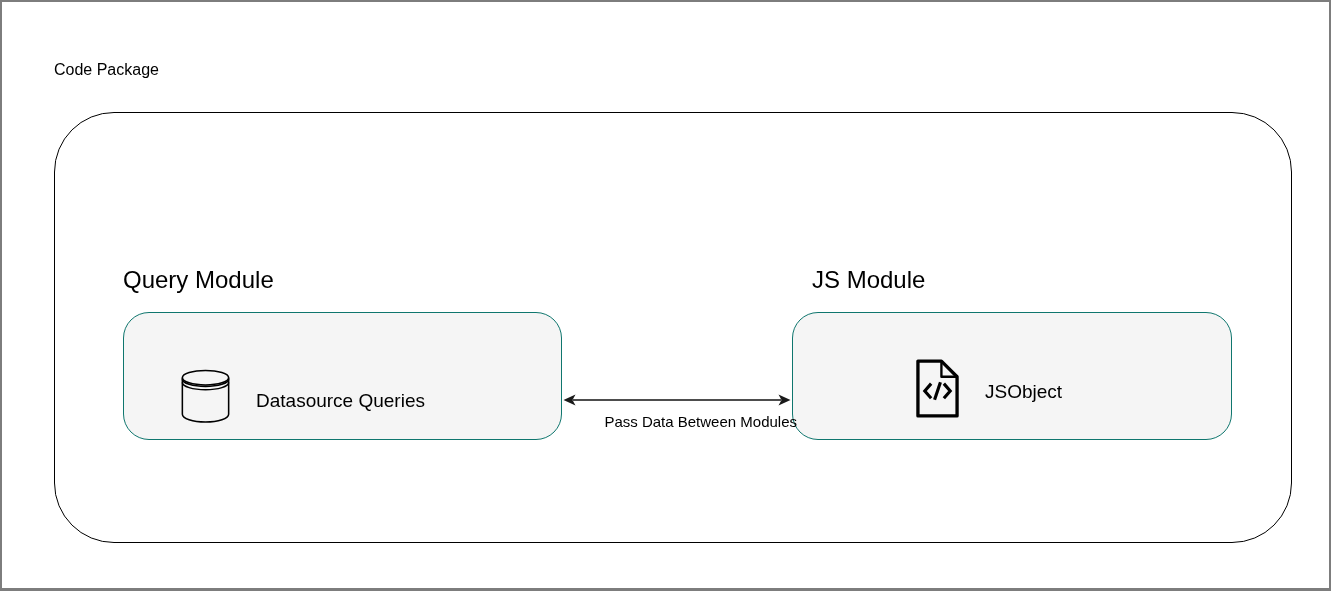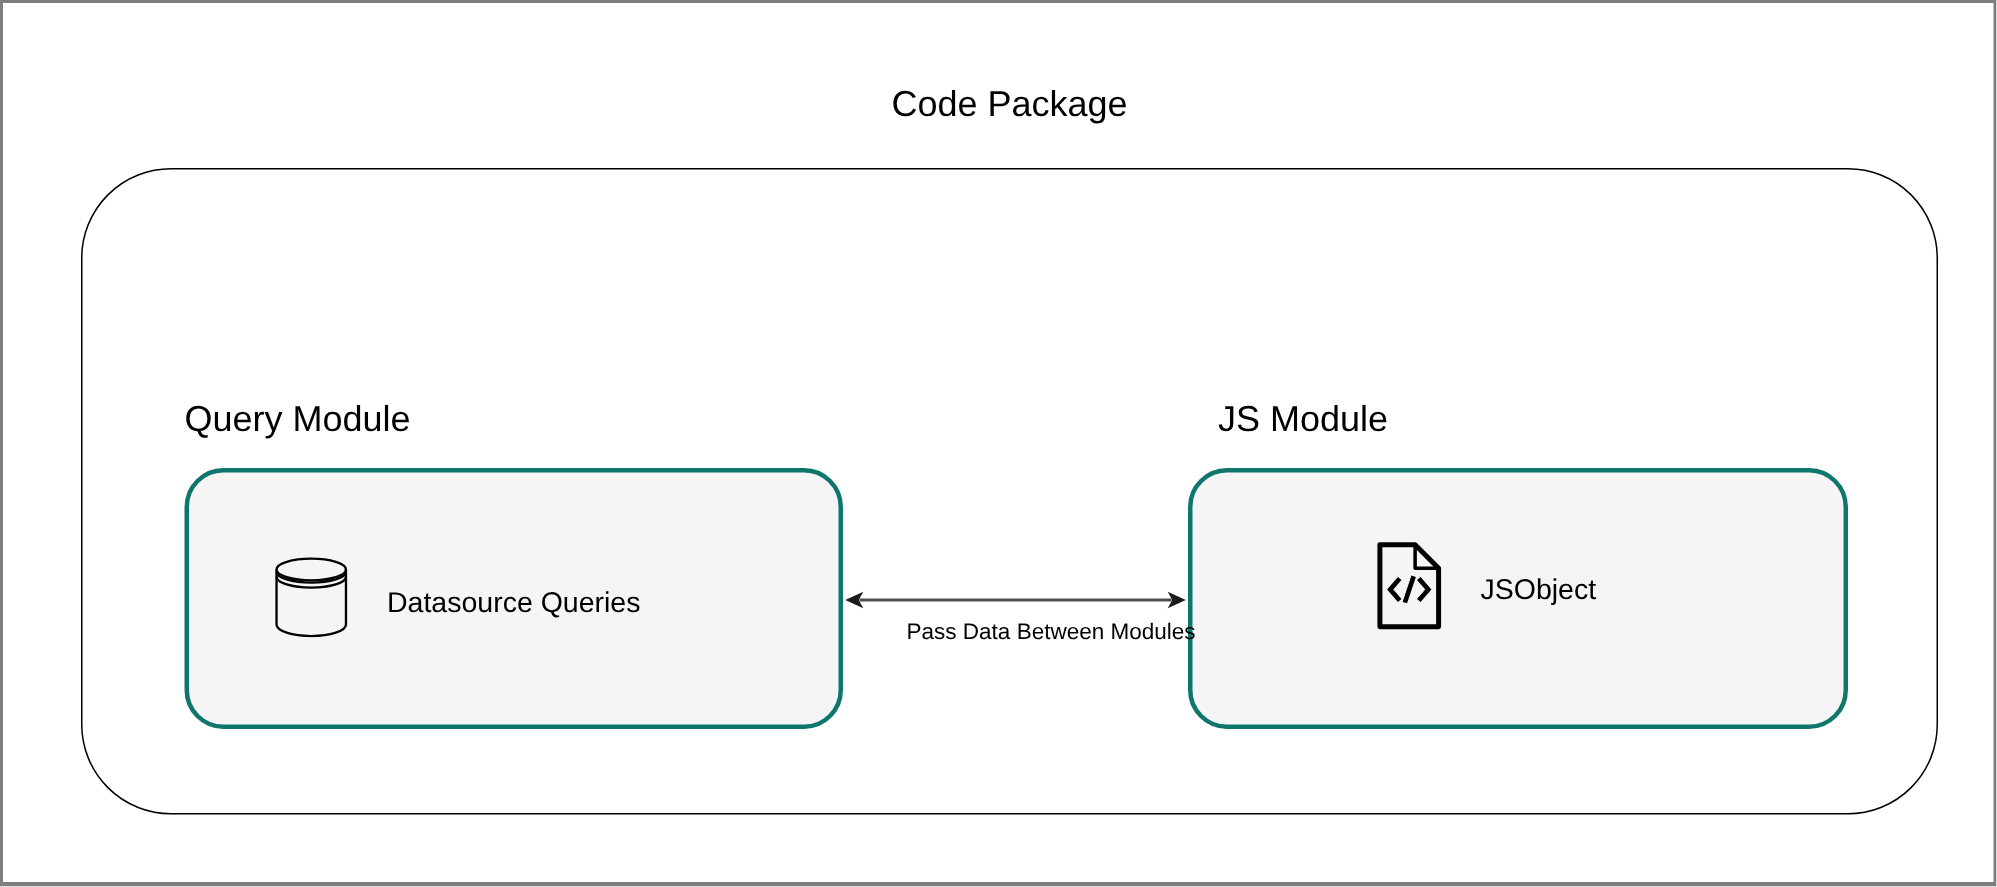--- a/index.html
+++ b/index.html
@@ -9,37 +9,37 @@
     box-sizing:border-box;
     background:#ffffff;
     border:2px solid #7d7d7d;
     border-bottom-width:3px;
     font-family:"Liberation Sans",sans-serif;
     color:#000000;
     overflow:hidden;
   }
   .diagram-title{
     position:absolute;left:52px;top:54px;width:1238px;
-    text-align:center;font-size:24px;line-height:28px;color:#000;
+    font-size:16px;line-height:28px;color:#000;
   }
   .outer-container{
     position:absolute;left:52px;top:110px;width:1238px;height:431px;
     box-sizing:border-box;
     border:1px solid #000000;border-radius:60px;background:#ffffff;
   }
   .module-title{
     position:absolute;top:265px;font-size:24px;line-height:26px;
     color:#000;
   }
   .module-title.left{left:121px;width:439px;}
   .module-title.right{left:810px;width:440px;}
   .module-box{
-    position:absolute;top:310px;height:174px;
+    position:absolute;top:310px;height:128px;
     box-sizing:border-box;
-    background:#f5f5f5;border:3px solid #0f766e;border-radius:26px;
+    background:#f5f5f5;border:1px solid #0f766e;border-radius:26px;
   }
   .module-box.left{left:121px;width:439px;}
   .module-box.right{left:790px;width:440px;}
   .icon{position:absolute;display:block;}
   .db-icon{left:56px;top:56px;width:51px;height:54px;}
   .file-icon{left:122px;top:45px;width:45px;height:61px;}
   .item-label{
     position:absolute;font-size:19px;line-height:22px;color:#000;white-space:nowrap;
   }
   .item-label.queries{left:132px;top:77px;}

